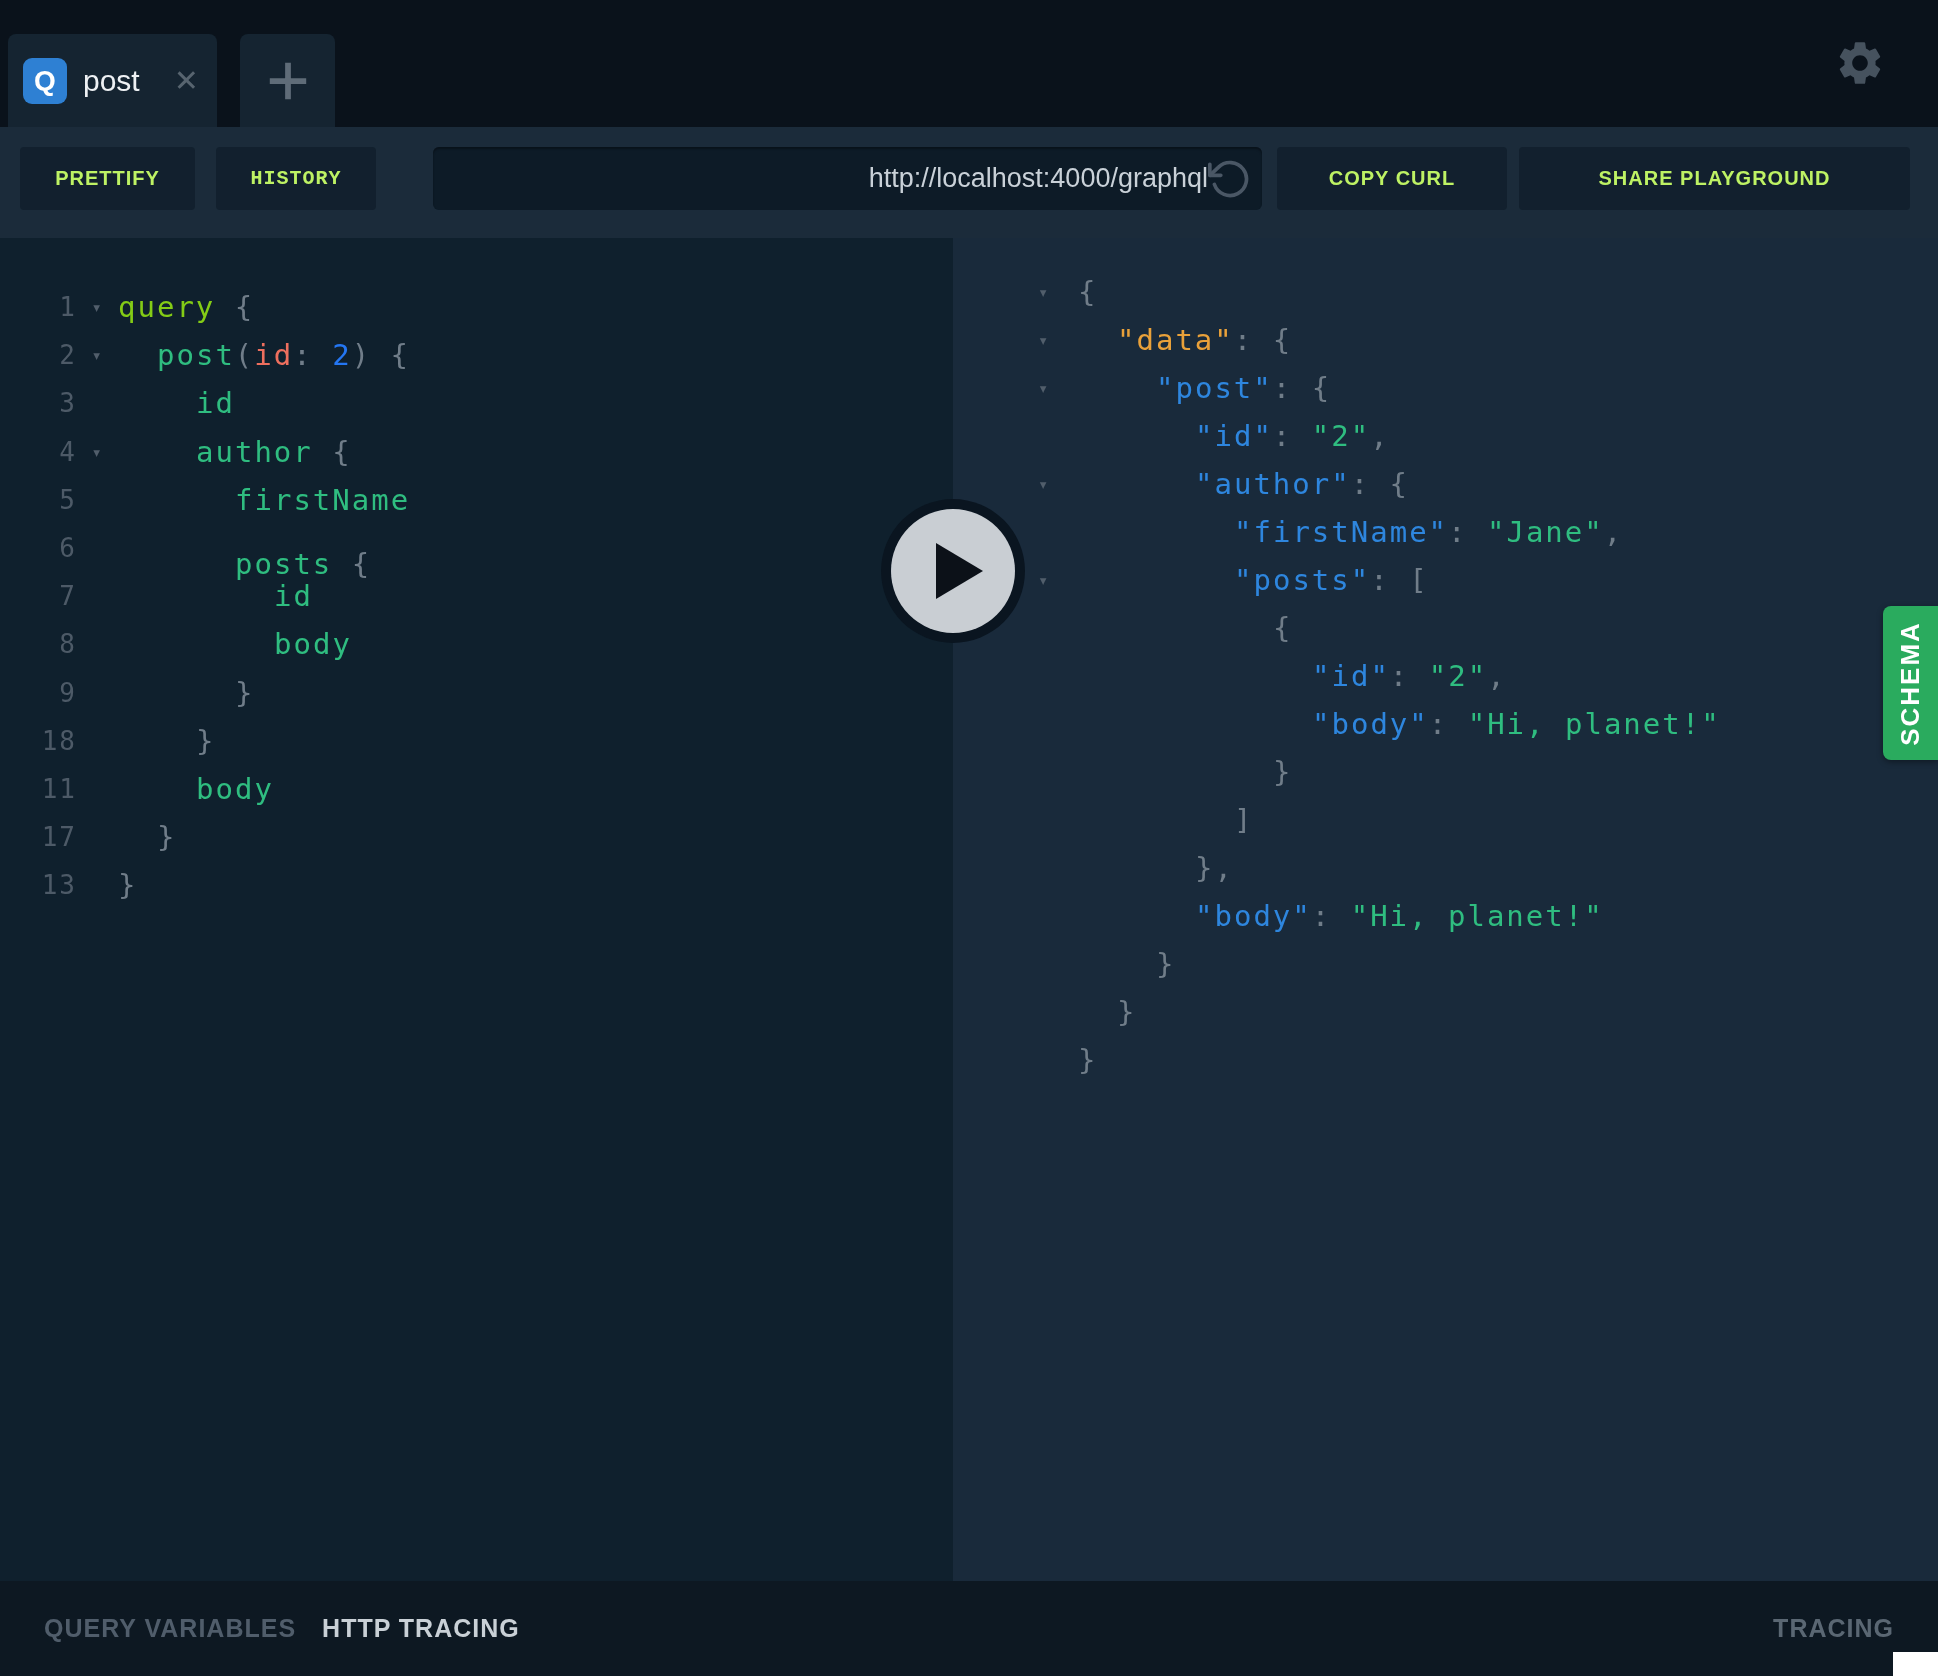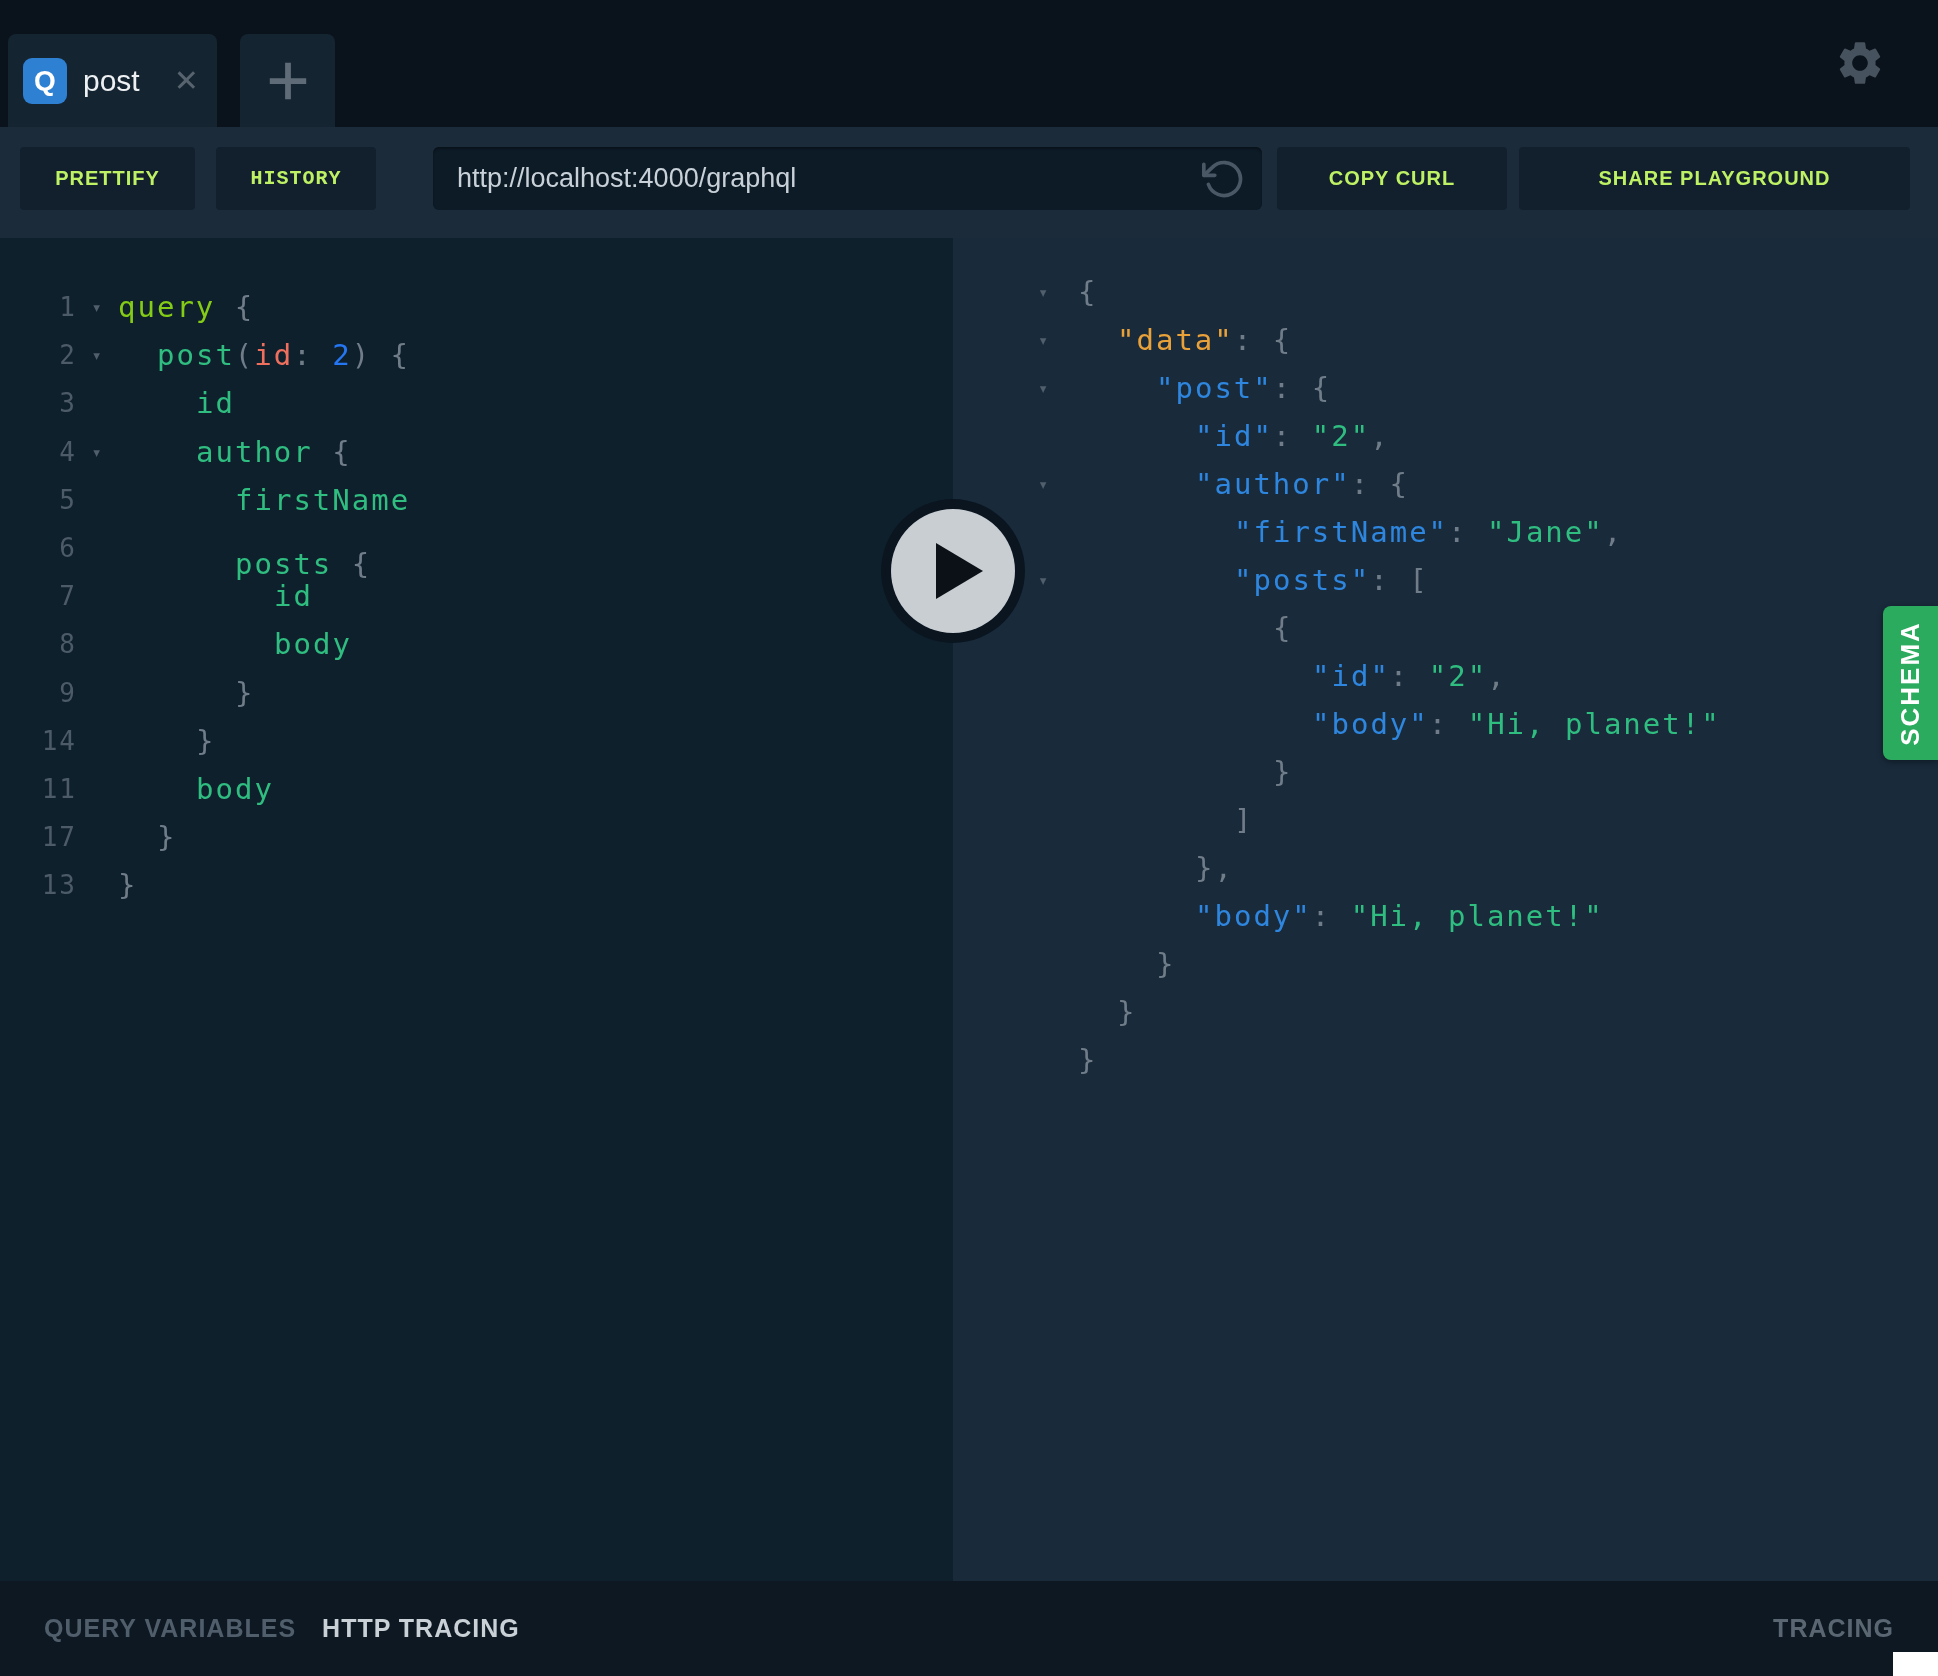--- a/index.html
+++ b/index.html
@@ -22,21 +22,21 @@
   .toolbar { position:absolute; left:0; top:127px; width:1938px; height:111px; background:#1b2b3a; }
   .tbtn { position:absolute; top:20px; height:63px; background:#12202e; border-radius:4px;
           display:flex; align-items:center; justify-content:center;
           color:#bef264; font-weight:bold; font-size:20px; letter-spacing:1px; }
   .btn-prettify { left:20px;  width:175px; }
   .btn-history  { left:216px; width:160px;font-family:Liberation Mono, monospace; }
   .btn-copy     { left:1277px; width:230px; }
   .btn-share    { left:1519px; width:391px; }
   .urlbar { position:absolute; left:433px; top:20px; width:829px; height:63px; background:#0d1b27;
             border-radius:6px; box-shadow: inset 0 2px 2px rgba(0,0,0,.35);
-            display:flex; align-items:center; padding:0 16px 0 24px; }
+            display:flex; align-items:center; padding:0 10px 0 24px;text-align:right; }
   .urltext { color:#c9d1d8; font-size:27px; flex:1; white-space:nowrap; overflow:hidden; }
   .refresh { width:44px; height:44px; stroke:#4a5765; }
 
   
   .editor { position:absolute; left:0; top:238px; width:1938px; height:1343px; }
   .pane-left  { position:absolute; left:0; top:0; width:953px; height:100%; background:#0f202d; }
   .pane-right { position:absolute; left:953px; top:0; width:985px; height:100%; background:#192a3b; }
 
   .code-area { font-family:"DejaVu Sans Mono", monospace; font-size:29px; letter-spacing:2px; }
   .pane-left  .code-area { padding-top:45px; }
@@ -118,21 +118,21 @@
     <div class="code-area" id="query-lines">
         <div class="code-line"><span class="lineno">1</span><span class="fold">▾</span><span class="toks" style="padding-left: 0px;"><span class="tk-kw">query</span><span class="tk-punct"> {</span></span></div>
         <div class="code-line"><span class="lineno">2</span><span class="fold">▾</span><span class="toks" style="padding-left: 39px;"><span class="tk-field">post</span><span class="tk-punct">(</span><span class="tk-arg">id</span><span class="tk-punct">: </span><span class="tk-num">2</span><span class="tk-punct">) {</span></span></div>
         <div class="code-line"><span class="lineno">3</span><span class="fold"></span><span class="toks" style="padding-left: 78px;"><span class="tk-field">id</span></span></div>
         <div class="code-line"><span class="lineno">4</span><span class="fold">▾</span><span class="toks" style="padding-left: 78px;"><span class="tk-field">author</span><span class="tk-punct"> {</span></span></div>
         <div class="code-line"><span class="lineno">5</span><span class="fold"></span><span class="toks" style="padding-left: 117px;"><span class="tk-field">firstName</span></span></div>
         <div class="code-line"><span class="lineno">6</span><span class="fold"></span><span class="toks" style="padding-left: 117px; margin-top: 31px;"><span class="tk-field">posts</span><span class="tk-punct"> {</span></span></div>
         <div class="code-line"><span class="lineno">7</span><span class="fold"></span><span class="toks" style="padding-left: 156px;"><span class="tk-field">id</span></span></div>
         <div class="code-line"><span class="lineno">8</span><span class="fold"></span><span class="toks" style="padding-left: 156px;"><span class="tk-field">body</span></span></div>
         <div class="code-line"><span class="lineno">9</span><span class="fold"></span><span class="toks" style="padding-left: 117px;"><span class="tk-punct">}</span></span></div>
-        <div class="code-line"><span class="lineno">14</span><span class="fold"></span><span class="toks" style="padding-left: 78px;"><span class="tk-punct">}</span></span></div>
+        <div class="code-line"><span class="lineno">18</span><span class="fold"></span><span class="toks" style="padding-left: 78px;"><span class="tk-punct">}</span></span></div>
         <div class="code-line"><span class="lineno">11</span><span class="fold"></span><span class="toks" style="padding-left: 78px;"><span class="tk-field">body</span></span></div>
         <div class="code-line"><span class="lineno">17</span><span class="fold"></span><span class="toks" style="padding-left: 39px;"><span class="tk-punct">}</span></span></div>
         <div class="code-line"><span class="lineno">13</span><span class="fold"></span><span class="toks" style="padding-left: 0px;"><span class="tk-punct">}</span></span></div>
       </div>
   </div>
   <div class="pane-right">
     <div class="code-area" id="response-lines">
         <div class="code-line"><span class="fold">▾</span><span class="toks" style="padding-left: 0px;"><span class="tk-punct">{</span></span></div>
         <div class="code-line"><span class="fold">▾</span><span class="toks" style="padding-left: 39px;"><span class="tk-kdata">"data"</span><span class="tk-punct">: {</span></span></div>
         <div class="code-line"><span class="fold">▾</span><span class="toks" style="padding-left: 78px;"><span class="tk-key">"post"</span><span class="tk-punct">: {</span></span></div>

